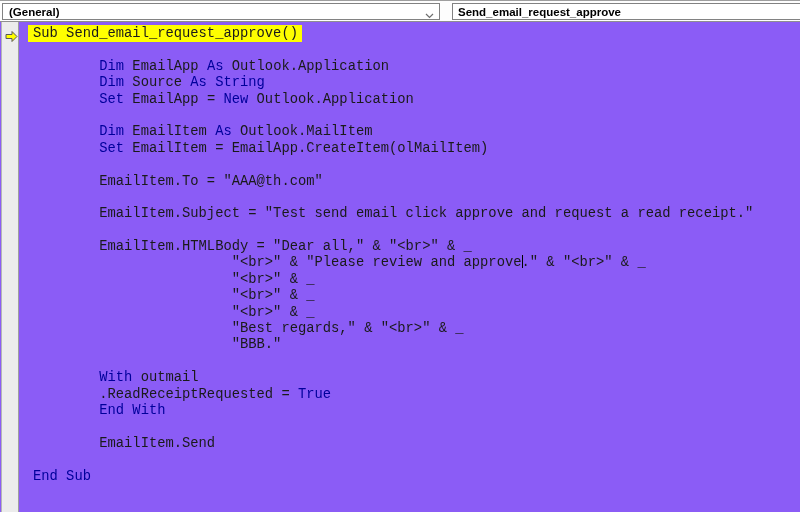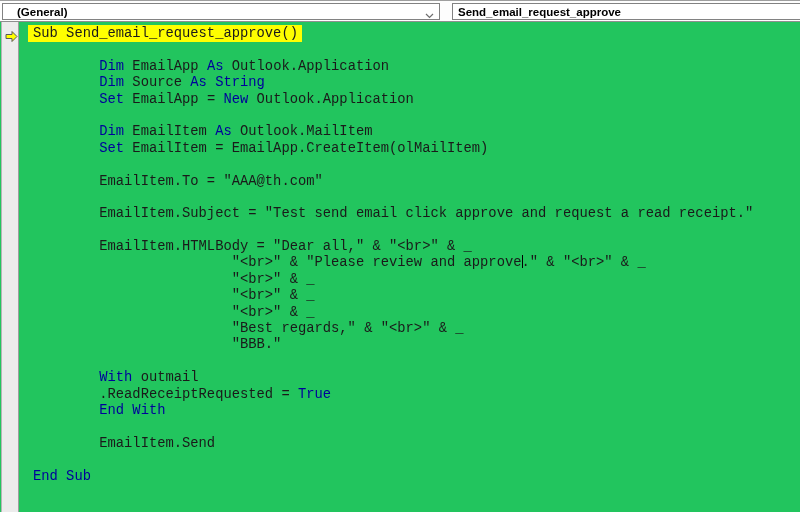--- a/index.html
+++ b/index.html
@@ -7,26 +7,26 @@
               font-family:"Liberation Sans", sans-serif; }
   .vbe-window { position:relative; width:800px; height:512px; background:#fff;
                 border-top:1px solid #9e9e9e; }
 
   
   .header { position:absolute; top:0; left:0; right:0; height:21px; background:#fdfdfd;
             border-bottom:1px solid #8f8f8f; box-shadow:0 1px 0 #ffffff; }
   .combo { position:absolute; top:2px; height:17px; background:#fff;
            border:1px solid #828282; display:flex; align-items:center;
            font-size:11.5px; font-weight:bold; color:#000; }
-  .combo-object { left:2px; width:438px; padding-left:14px; }
+  .combo-object { left:2px; width:438px; padding-left:6px; }
   .combo-proc { left:452px; width:350px; padding-left:5px; }
   .combo .chev { position:absolute; right:5px; top:5px; }
 
   
-  .code-pane { position:absolute; top:21px; left:0; right:0; bottom:0; background:#22c55e; }
+  .code-pane { position:absolute; top:21px; left:0; right:0; bottom:0; background:#8b5cf6; }
   .margin-strip { position:absolute; top:0; bottom:0; left:1px; width:18px;
                   background:#ececec; border-left:1px solid #b5b5b5;
                   border-right:1px solid #9e9e9e; }
   .exec-arrow { position:absolute; left:3px; top:7px; }
 
   pre.code { position:absolute; top:4px; left:33px; right:0;
              font-family:"Liberation Mono","DejaVu Sans Mono",monospace;
              font-size:13.8px; line-height:16.4px; color:var(--txt,#1a1a1a);
              white-space:pre; }
   .code-line { height:16.4px; }

